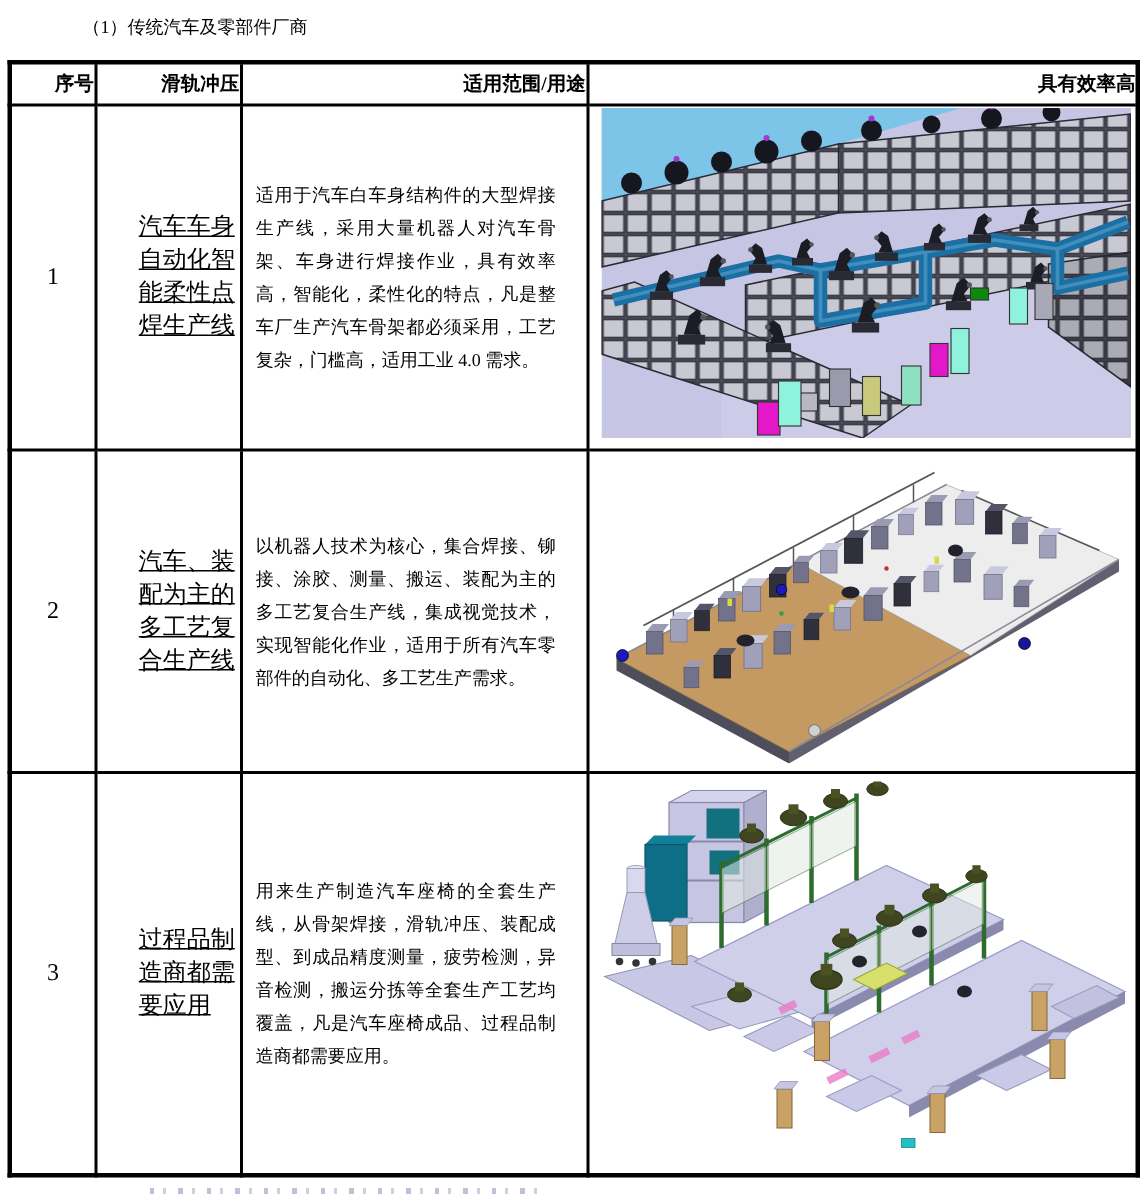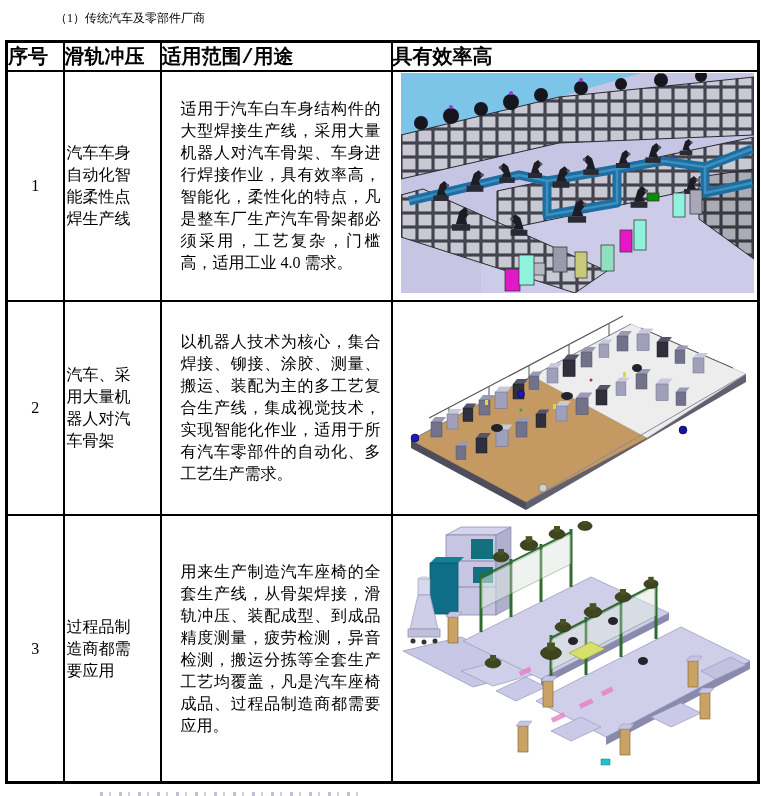--- a/index.html
+++ b/index.html
@@ -14,31 +14,32 @@
   }
   table.product-table {
     position:absolute; left:5px; top:40px; width:752px;
     border-collapse:collapse; table-layout:fixed;
     border:3px solid #000;
   }
   .product-table th, .product-table td {
     border:2px solid #000; padding:0; vertical-align:middle;
   }
   .product-table th {
-    font-family:Liberation Mono, monospace;
-    font-weight:bold; font-size:20px; height:26px; text-align:left;
+    font-family:Liberation Serif, serif;
+    font-weight:bold; font-size:13px; height:26px; text-align:right;
   }
   tr.r1 { height:230px; } tr.r2 { height:214px; } tr.r3 { height:266px; }
   td.c-index { text-align:center; font-size:16px; }
   td.c-product .ptxt {
-    width:66px; margin-left:2px; font-size:16px; line-height:22px;
+    width:66px; margin-left:28px; font-size:16px; line-height:22px;
     word-break:break-all;
+    text-decoration:underline;
   }
   td.c-usage .utxt {
-    width:200px; margin-left:19px; font-size:16px; line-height:22px;
+    width:200px; margin-left:9px; font-size:12px; line-height:22px;
     text-align:justify; text-justify:inter-character; word-break:break-all;
   }
   td.c-figure { vertical-align:top; }
   .figwrap1 { margin:1px 0 0 8px; }
   .figwrap2 { margin:8px 0 0 8px; }
   .figwrap3 { margin:5px 0 0 8px; }
   .crop-strip {
     position:absolute; left:100px; top:792px; width:265px; height:4px;
     opacity:.55;
     background:repeating-linear-gradient(90deg,#8890b0 0 3px,transparent 3px 9px,#aab 9px 11px,transparent 11px 19px);
@@ -155,21 +156,21 @@
             <rect x="246" y="120" width="12" height="8" fill="#0C8A0C"></rect>
           </g>
         </svg>
         </div>
       </td>
     </tr>
 
     <tr class="r2">
       <td class="c-index">2</td>
       <td class="c-product">
-          <div class="ptxt">汽车、采用大量机器人对汽车骨架</div>
+          <div class="ptxt">汽车、装配为主的多工艺复合生产线</div>
         </td>
       <td class="c-usage">
           <div class="utxt">以机器人技术为核心，集合焊接、铆接、涂胶、测量、搬运、装配为主的多工艺复合生产线，集成视觉技术，实现智能化作业，适用于所有汽车零部件的自动化、多工艺生产需求。</div>
         </td>
       <td class="c-figure">
         <div class="figwrap2">
         <svg width="353" height="200" viewBox="0 0 353 200" role="img" aria-label="汽车、摩托车部件多工艺柔性生产线三维布局图">
           <defs>
             <g id="bxl">
                   <polygon points="0,0 4,-5 15,-5 11,0" fill="#C9C9DE"></polygon>

